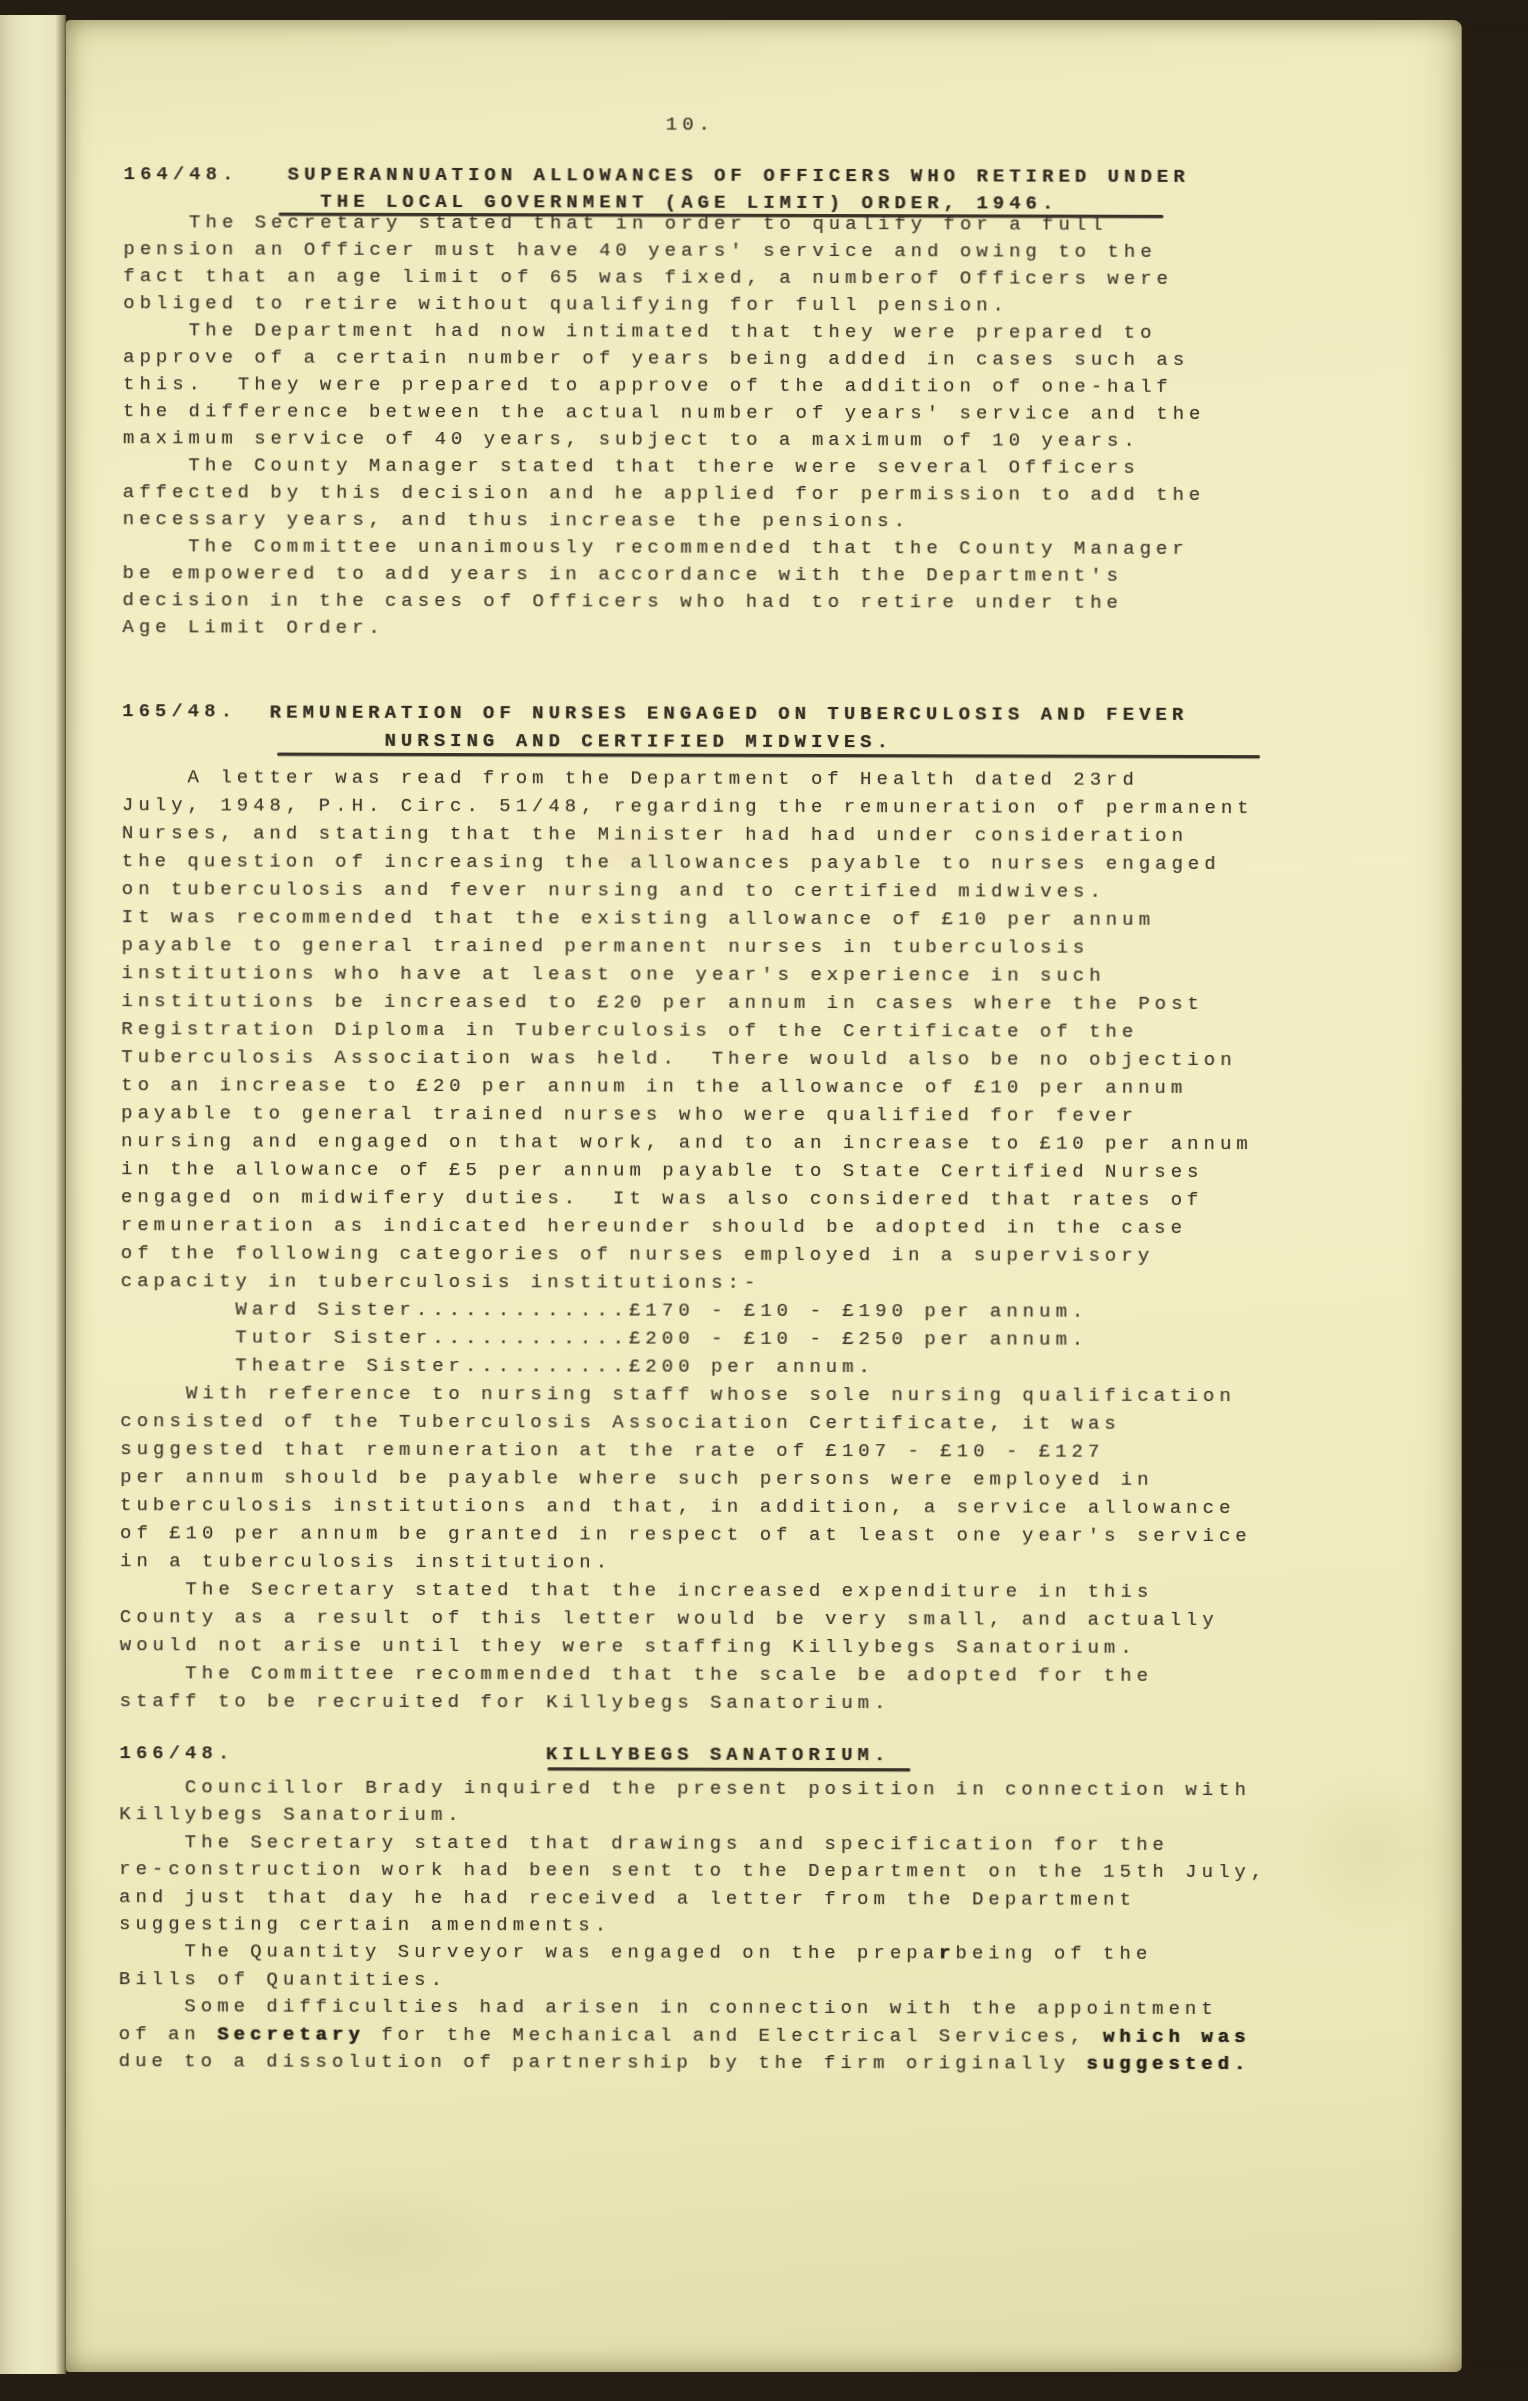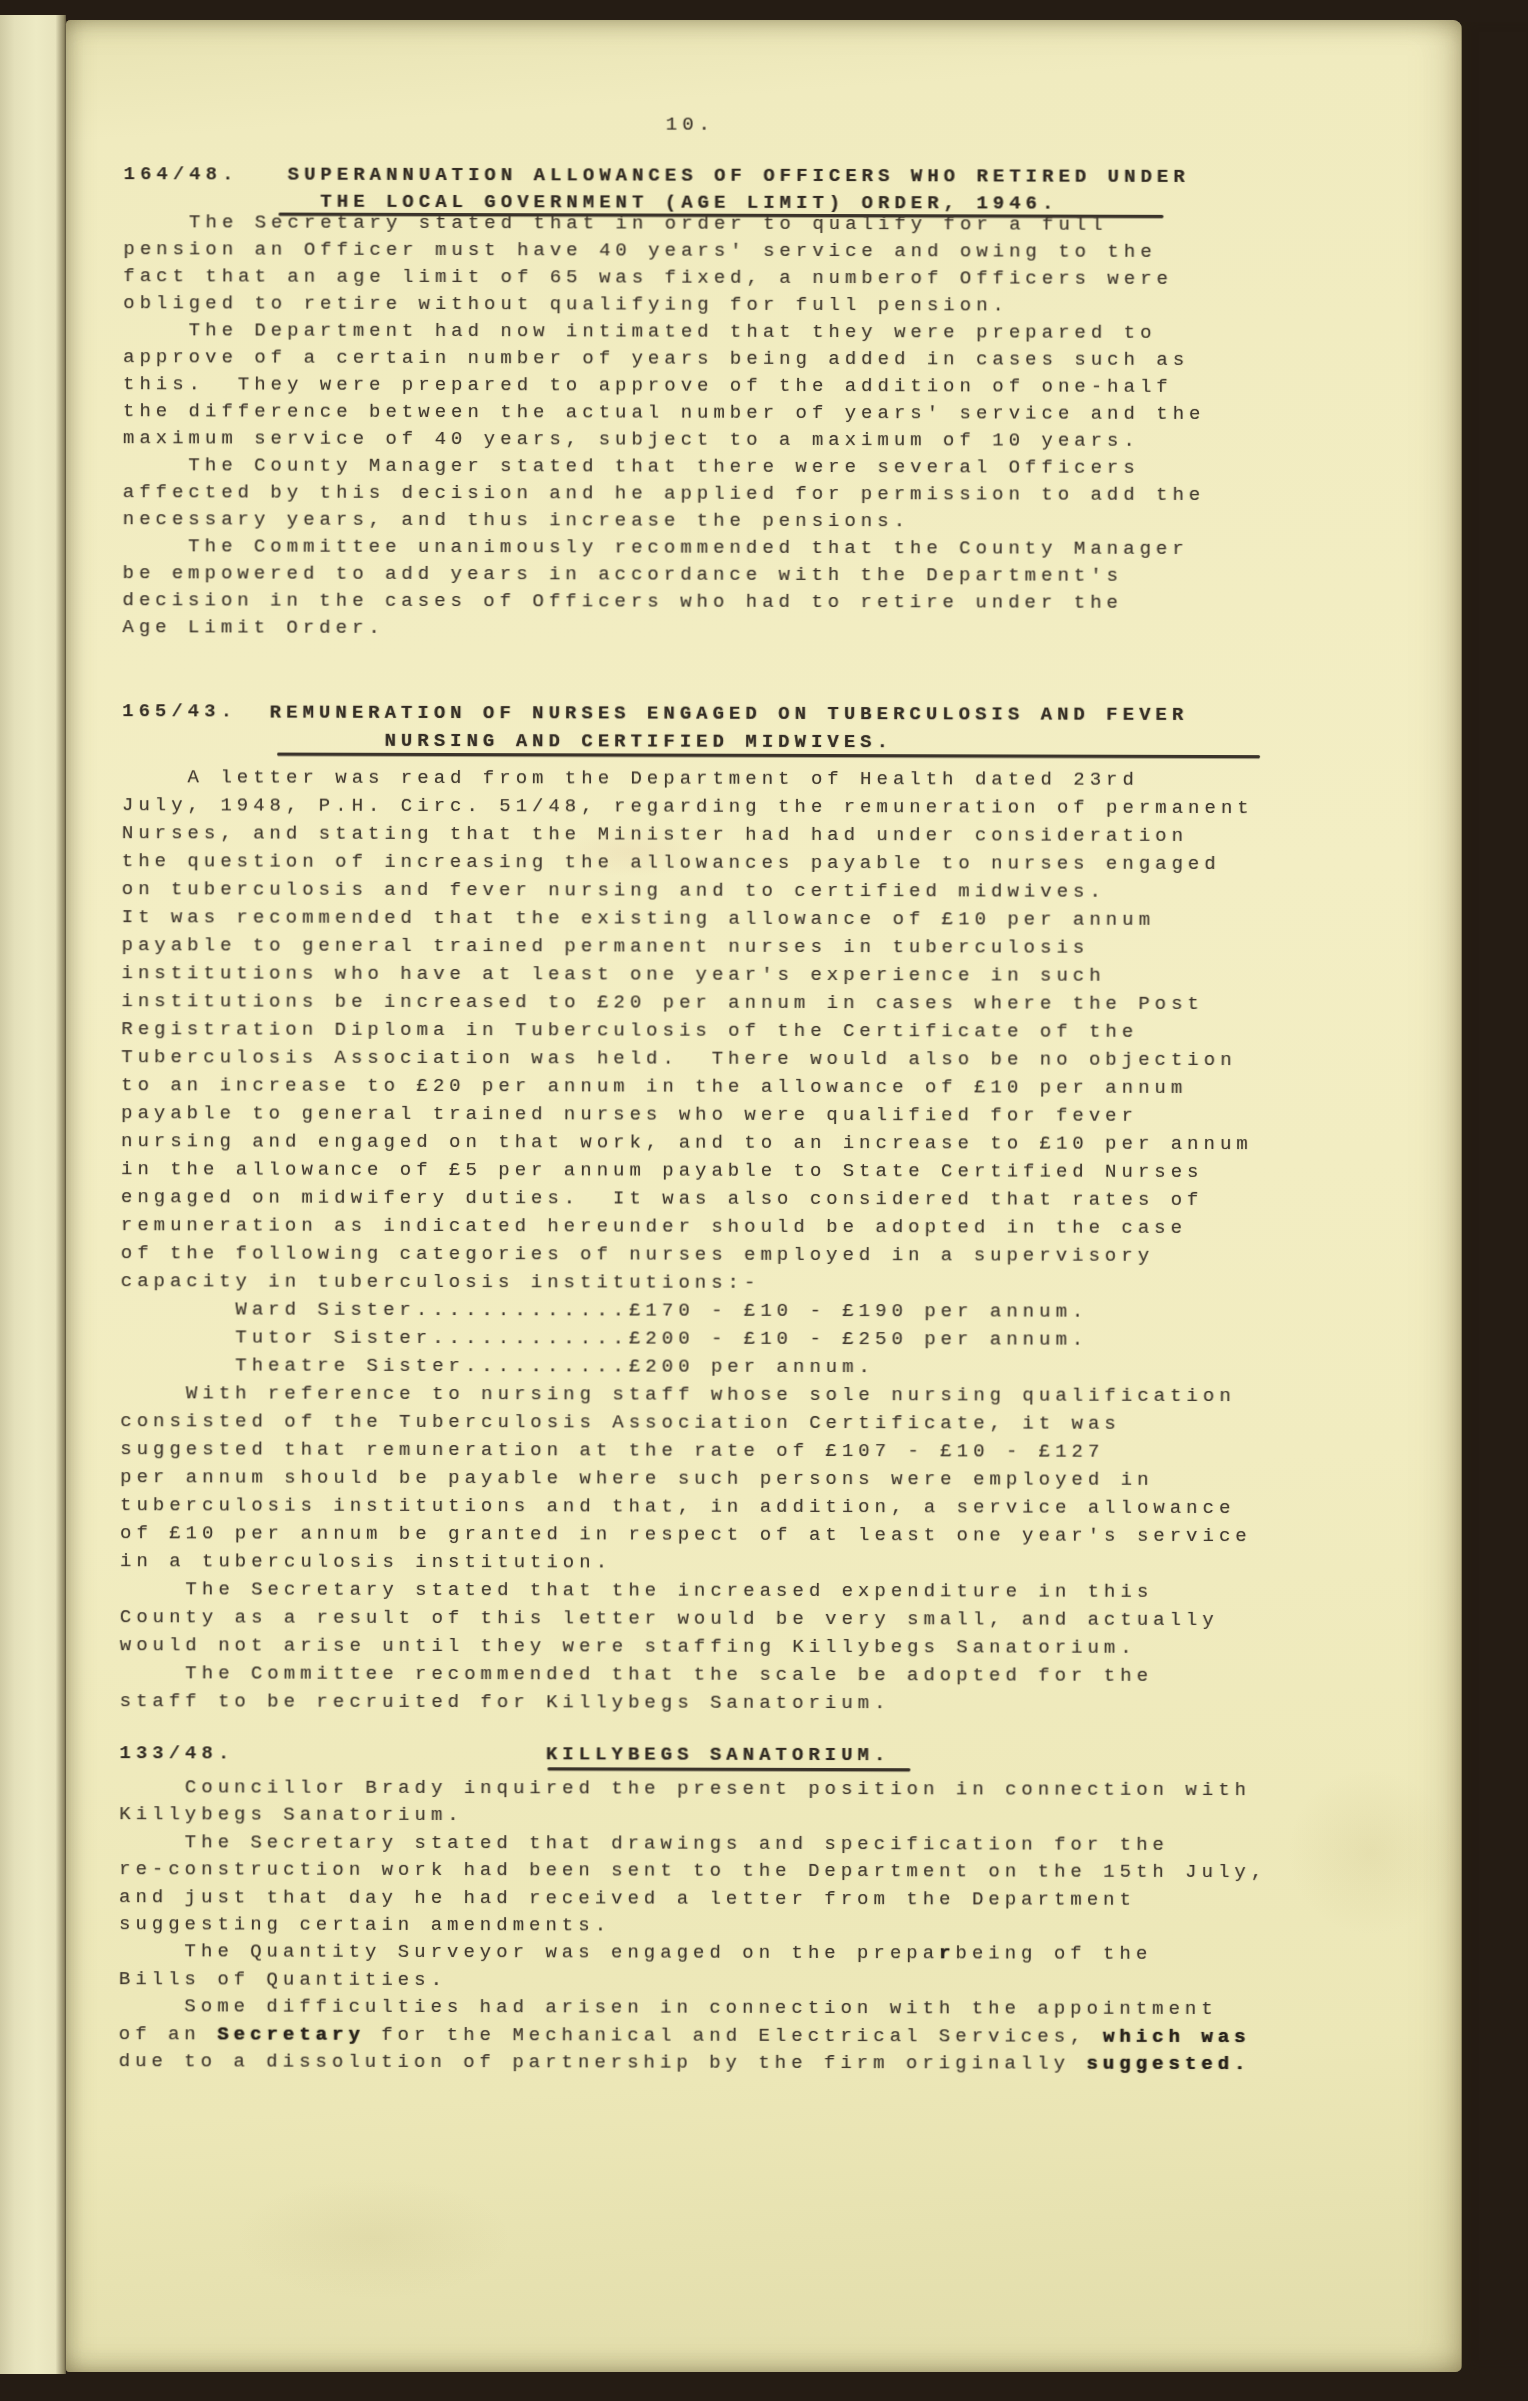--- a/index.html
+++ b/index.html
@@ -121,21 +121,21 @@
           <div class="bline">necessary years, and thus increase the pensions.</div>
           <div class="bline">    The Committee unanimously recommended that the County Manager</div>
           <div class="bline">be empowered to add years in accordance with the Department's</div>
           <div class="bline">decision in the cases of Officers who had to retire under the</div>
           <div class="bline">Age Limit Order.</div>
         </div>
     </section>
 
     <section class="minute s1">
       <div class="heading">
-        <span class="ref">165/43.</span>
+        <span class="ref">165/48.</span>
       <div class="hline">         REMUNERATION OF NURSES ENGAGED ON TUBERCULOSIS AND FEVER</div>
           <div class="hline">                NURSING AND CERTIFIED MIDWIVES.</div>
         </div>
       <div class="rule"></div>
       <div class="body">
           <div class="bline">    A letter was read from the Department of Health dated 23rd</div>
           <div class="bline">July, 1948, P.H. Circ. 51/48, regarding the remuneration of permanent</div>
           <div class="bline">Nurses, and stating that the Minister had had under consideration</div>
           <div class="bline">the question of increasing the allowances payable to nurses engaged</div>
           <div class="bline">on tuberculosis and fever nursing and to certified midwives.</div>
@@ -166,21 +166,21 @@
           <div class="bline">    The Secretary stated that the increased expenditure in this</div>
           <div class="bline">County as a result of this letter would be very small, and actually</div>
           <div class="bline">would not arise until they were staffing Killybegs Sanatorium.</div>
           <div class="bline">    The Committee recommended that the scale be adopted for the</div>
           <div class="bline">staff to be recruited for Killybegs Sanatorium.</div>
         </div>
     </section>
 
     <section class="minute s2">
       <div class="heading">
-        <span class="ref">133/48.</span>
+        <span class="ref">166/48.</span>
       <div class="hline">                          KILLYBEGS SANATORIUM.</div>
         </div>
       <div class="rule"></div>
       <div class="body">
           <div class="bline">    Councillor Brady inquired the present position in connection with</div>
           <div class="bline">Killybegs Sanatorium.</div>
           <div class="bline">    The Secretary stated that drawings and specification for the</div>
           <div class="bline">re-construction work had been sent to the Department on the 15th July,</div>
           <div class="bline">and just that day he had received a letter from the Department</div>
           <div class="bline">suggesting certain amendments.</div>

